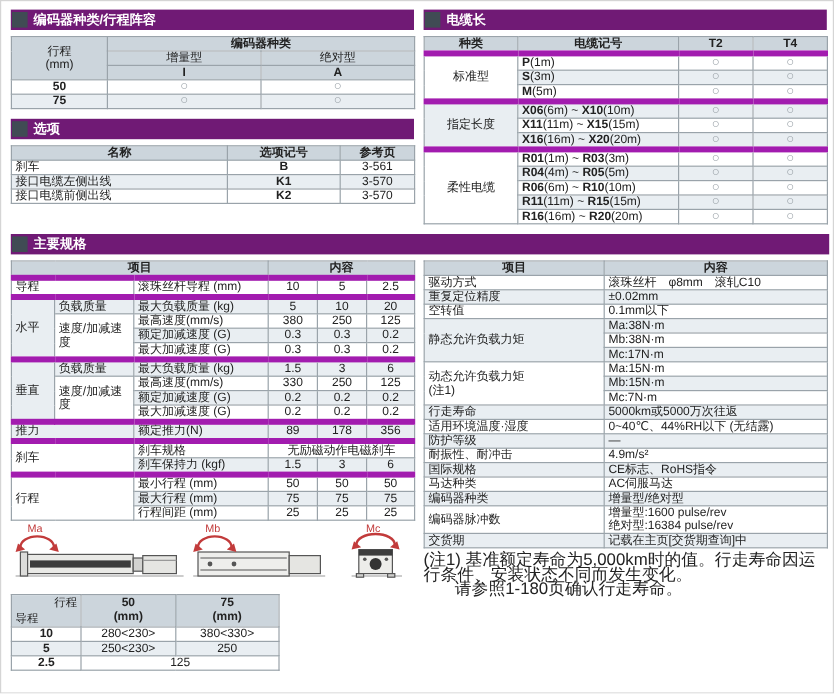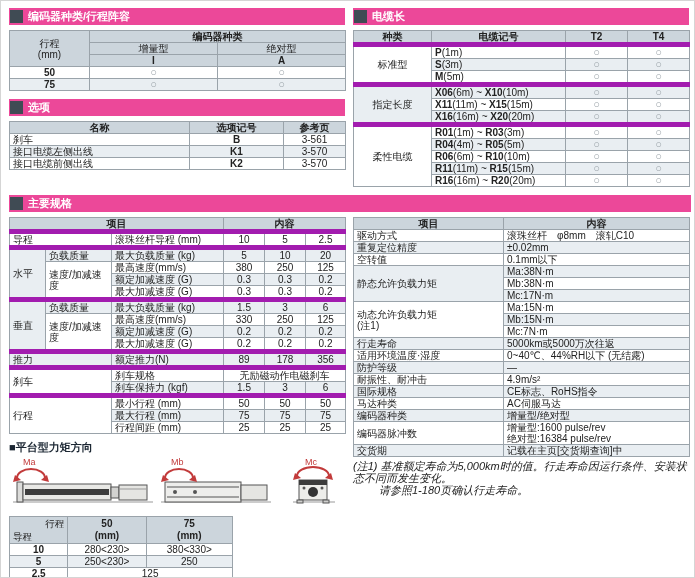--- a/index.html
+++ b/index.html
@@ -1,21 +1,21 @@
 <!DOCTYPE html>
 <html><head>
 <meta charset="utf-8">
 <style>
   html,body{margin:0;padding:0;background:#fff;}
   body{font-family:"Liberation Sans","DejaVu Sans",sans-serif;color:#222;}
   .page{width:695px;height:578px;box-sizing:border-box;border:1px solid #d5d5d5;
         padding:7px 7px 4px 8px;overflow:hidden;background:#fff;}
   .cols{display:flex;gap:8px;align-items:flex-start;}
   .col{width:336px;flex:none;}
-  .sec-bar{background:#ec4899;color:#fff;font-weight:bold;font-size:11px;
+  .sec-bar{background:#701a75;color:#fff;font-weight:bold;font-size:11px;
            height:17px;display:flex;align-items:center;gap:5px;padding-right:4px;
            margin-bottom:5px;}
   .sec-bar .sq{width:13px;height:13px;background:#404b54;flex:none;margin-left:1px;}
   .full{width:100%;}
   .tbl{border-collapse:collapse;width:100%;table-layout:fixed;border:1px solid #6f7a82;}
   .tbl th,.tbl td{border:1px solid #9aa3aa;padding:0 3px;font-size:10px;
                   line-height:11px;overflow:hidden;}
   .tbl thead th{background:#ccd5dc;font-weight:bold;text-align:center;}
   .tbl tbody tr:nth-child(even){background:#e9eef2;}
   .tbl tbody tr.grp td{border-top:5px solid #a21caf;}
@@ -26,21 +26,21 @@
   td.code b{font-weight:bold;}
   .pre{white-space:pre-line;}
   .gap8{height:8px;}
   .moment-title{font-size:11px;font-weight:bold;color:#1c2733;margin:6px 0 1px 0;}
   .stroke-wrap{width:224px;margin-top:4px;}
   th.diag{position:relative;height:26px;background:#fff;
           background-image:linear-gradient(to bottom right,transparent 48.8%,#9aa3aa 48.8%,#9aa3aa 51.2%,transparent 51.2%);}
   .diag-top{position:absolute;top:1px;right:3px;font-size:9.5px;font-weight:normal;}
   .diag-bottom{position:absolute;bottom:1px;left:3px;font-size:9.5px;font-weight:normal;}
   th.two-line{white-space:pre-line;font-weight:normal;line-height:12px;background:#d3dce2;}
-  .mr-note{font-size:11px;line-height:12px;margin-top:3px;font-style:italic;}
+  .mr-note{font-size:14px;line-height:12px;margin-top:3px;}
   .mr-note .ind{padding-left:26px;}
   svg text{font-family:"Liberation Sans","DejaVu Sans",sans-serif;}
 </style>
 </head>
 <body>
 
 <div class="page">
 
   <div class="cols">
     <div class="col">
@@ -333,21 +333,20 @@
             </tr>
             <tr>
               <td class="l">行程间距 (mm)</td>
               <td class="c">25</td>
               <td class="c">25</td>
               <td class="c">25</td>
             </tr>
           </tbody>
       </table>
 
-      <div class="moment-title">■平台型力矩方向</div>
       <svg width="330" height="52" viewBox="0 0 330 52">
 
         <g>
           <line x1="4" y1="46" x2="144" y2="46" stroke="#999" stroke-width="1"></line>
           <rect x="8" y="26" width="6" height="20" fill="#dcdcda" stroke="#555"></rect>
           <rect x="14" y="28" width="88" height="16" fill="#e9e9e6" stroke="#555"></rect>
           <rect x="16" y="33" width="84" height="6" fill="#3c3c3c"></rect>
           <rect x="102" y="31" width="8" height="11" fill="#d2d2d0" stroke="#555"></rect>
           <rect x="110" y="29" width="28" height="15" fill="#e5e5e2" stroke="#555"></rect>
           <line x1="110" y1="33" x2="138" y2="33" stroke="#999"></line>

